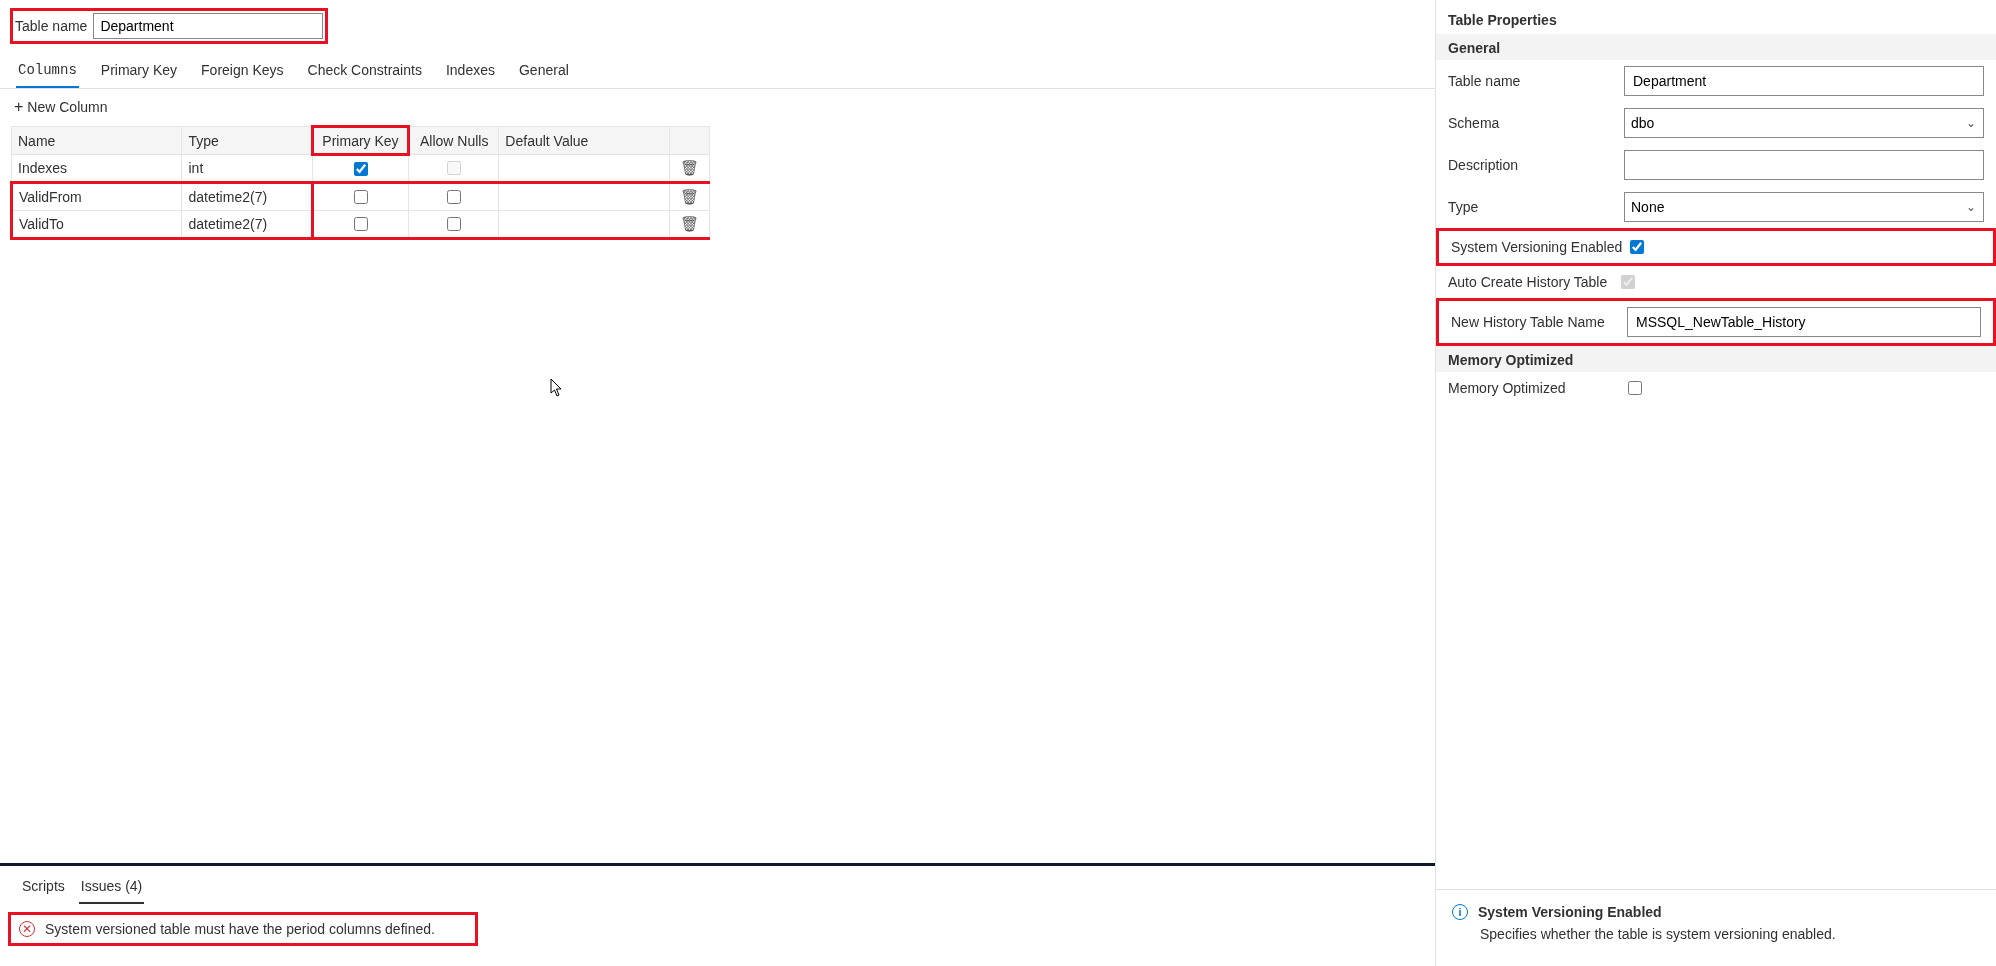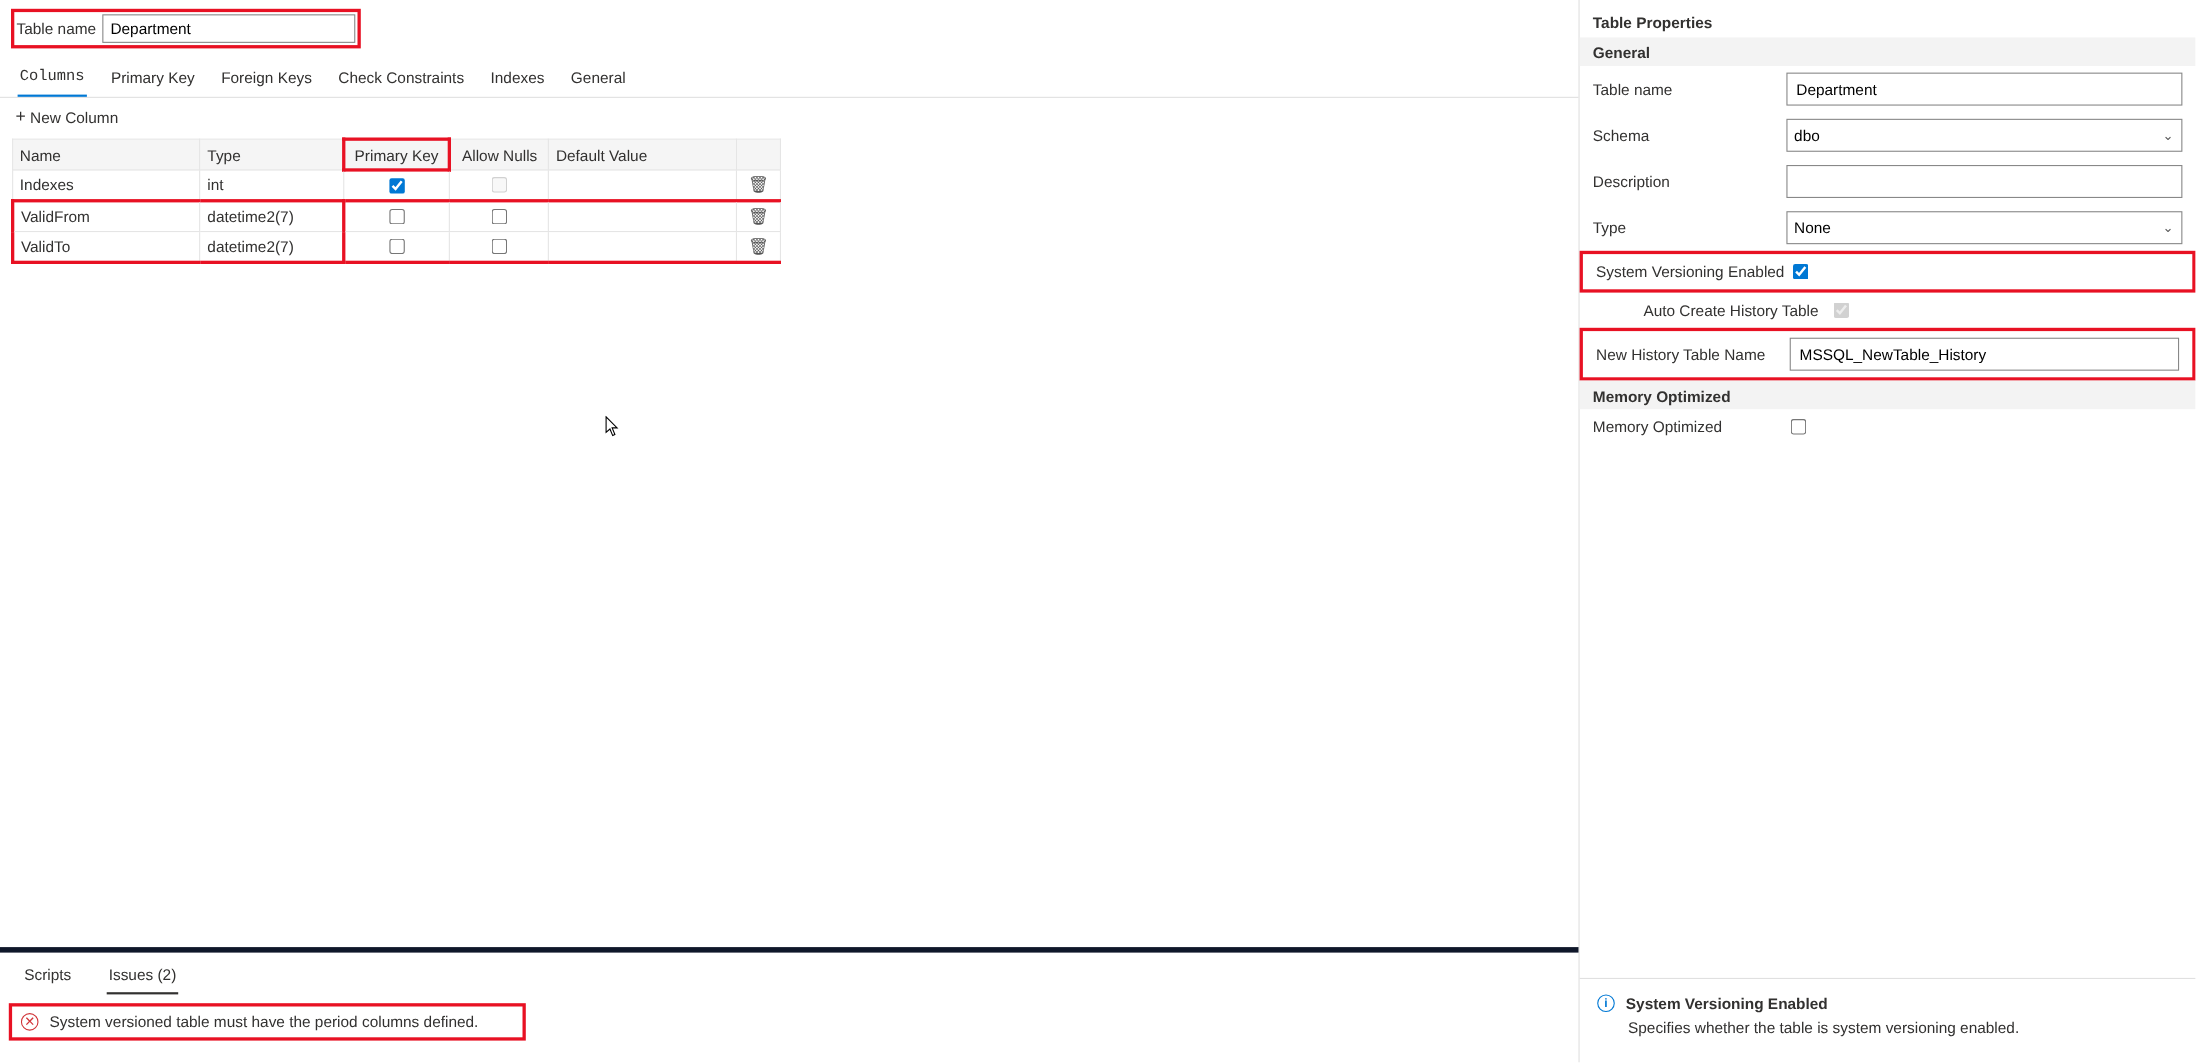--- a/index.html
+++ b/index.html
@@ -39,21 +39,21 @@
 
   
   .pk-hl { border: 3px solid #e81123 !important; }
   .row-hl-top td { border-top: 3px solid #e81123 !important; }
   .row-hl-bottom td { border-bottom: 3px solid #e81123 !important; }
   .row-hl-sides td:first-child { border-left: 3px solid #e81123 !important; }
   .row-hl-sides td:nth-child(2) { border-right: 3px solid #e81123 !important; }
 
   
   .bottom { margin-top: auto; }
-  .btabs { display: flex; gap: 30px; padding: 6px 20px 0 20px; border-top: 5px solid #0f172a; }
+  .btabs { display: flex; gap: 12px; padding: 6px 20px 0 20px; border-top: 3px solid #0f172a; }
   .btab { padding: 6px 2px 8px 2px; cursor: pointer; }
   .btab.active { border-bottom: 2px solid #323130; }
   .issue-wrap { padding: 8px 8px 20px 8px; }
   .issue-hl { border: 3px solid #e81123; display: inline-flex; align-items: center; gap: 10px; padding: 6px 40px 6px 8px; }
   .err-ico { width: 16px; height: 16px; border: 1.5px solid #d13438; border-radius: 50%; display: inline-flex; align-items: center; justify-content: center; color: #d13438; font-size: 12px; line-height: 1; }
 
   
   .sp-title { padding: 12px 12px 6px 12px; font-weight: 600; }
   .sp-sec { padding: 6px 12px 4px 12px; font-weight: 600; background: #f3f3f3; }
   .sp-row { display: flex; align-items: center; padding: 6px 12px; gap: 8px; }
@@ -146,21 +146,21 @@
               <td></td>
               <td class="center"><span class="trash">🗑</span></td>
             </tr>
           </tbody>
       </table>
     </div>
 
     <div class="bottom">
       <div class="btabs">
         <div class="btab">Scripts</div>
-        <div class="btab active">Issues (2)</div>
+        <div class="btab active">Issues (4)</div>
       </div>
       <div class="issue-wrap">
         <div class="issue-hl">
           <span class="err-ico">✕</span>
           <span>System versioned table must have the period columns defined.</span>
         </div>
       </div>
     </div>
   </div>
 
@@ -192,21 +192,21 @@
       </div>
     </div>
 
     <div class="sv-hl">
       <div class="sp-row" style="gap:4px;">
         <label style="width:auto;">System Versioning Enabled</label>
         <input type="checkbox" class="sp-check" checked="" style="">
       </div>
     </div>
     <div class="sp-row" style="gap:10px;">
-      <label style="width:auto;margin-left:46px;">Auto Create History Table</label>
+      <label style="width:auto;">Auto Create History Table</label>
       <input type="checkbox" class="sp-check" checked="" disabled="" style="">
     </div>
     <div class="sp-row sp-row-hl">
       <label>New History Table Name</label>
       <div class="ctrl"><input class="sp-input" value="MSSQL_NewTable_History" style=""></div>
     </div>
 
     <div class="sp-sec">Memory Optimized</div>
     <div class="sp-row">
       <label>Memory Optimized</label>

